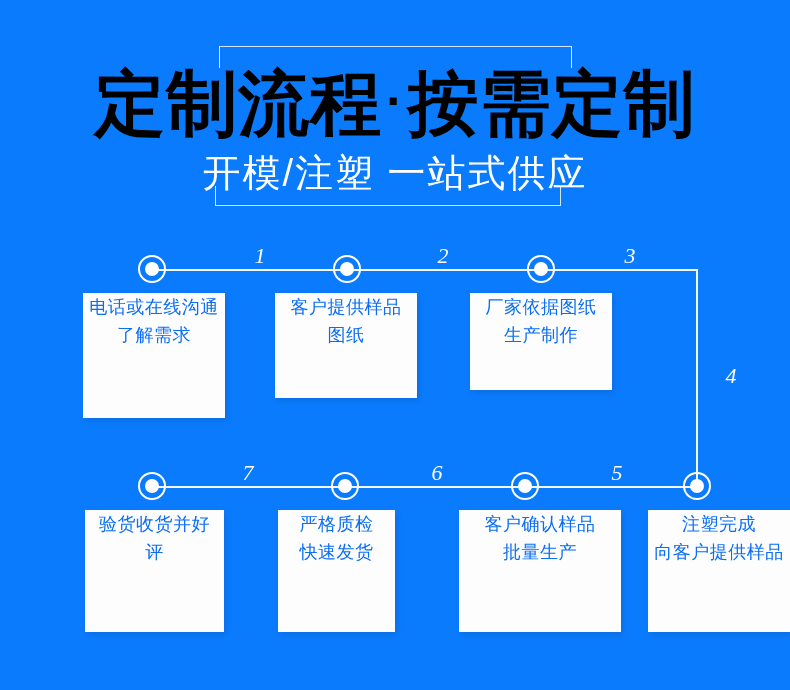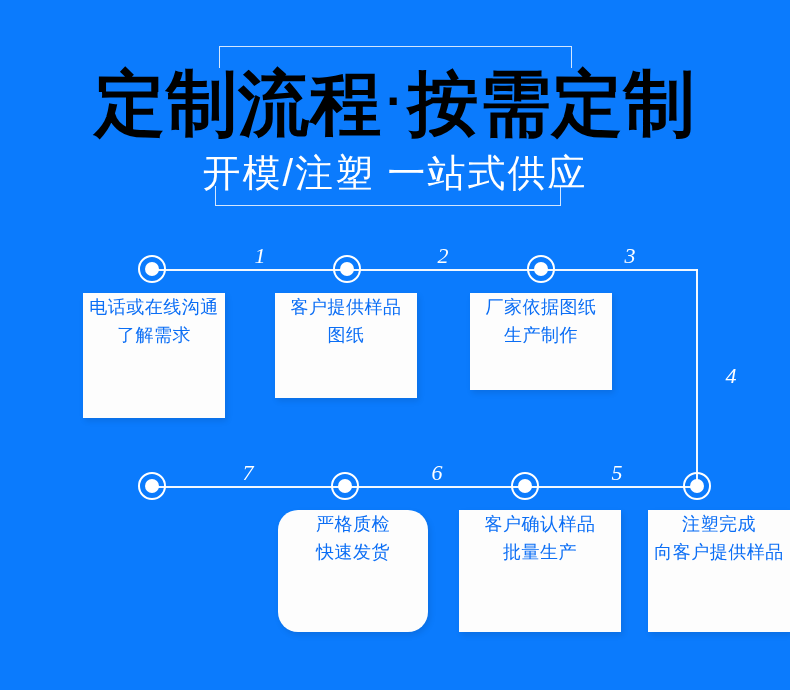--- a/index.html
+++ b/index.html
@@ -201,21 +201,24 @@
     </div>
     <div class="card" style="left:275px; top:293px; width:142px; height:105px;">
       <span class="card-text">客户提供样品
 图纸</span>
     </div>
     <div class="card" style="left:470px; top:293px; width:142px; height:97px;">
       <span class="card-text">厂家依据图纸
 生产制作</span>
     </div>
 
-    <div class="card" style="left:278px; top:510px; width:150px; height:122px;border-radius:20px;">
+    <div class="card" style="left:85px; top:510px; width:139px; height:122px;">
+      <span class="card-text">验货收货并好评</span>
+    </div>
+    <div class="card" style="left:278px; top:510px; width:117px; height:122px;">
       <span class="card-text">严格质检
 快速发货</span>
     </div>
     <div class="card" style="left:459px; top:510px; width:162px; height:122px;">
       <span class="card-text">客户确认样品
 批量生产</span>
     </div>
     <div class="card" style="left:648px; top:510px; width:142px; height:122px;">
       <span class="card-text">注塑完成
 向客户提供样品</span>

